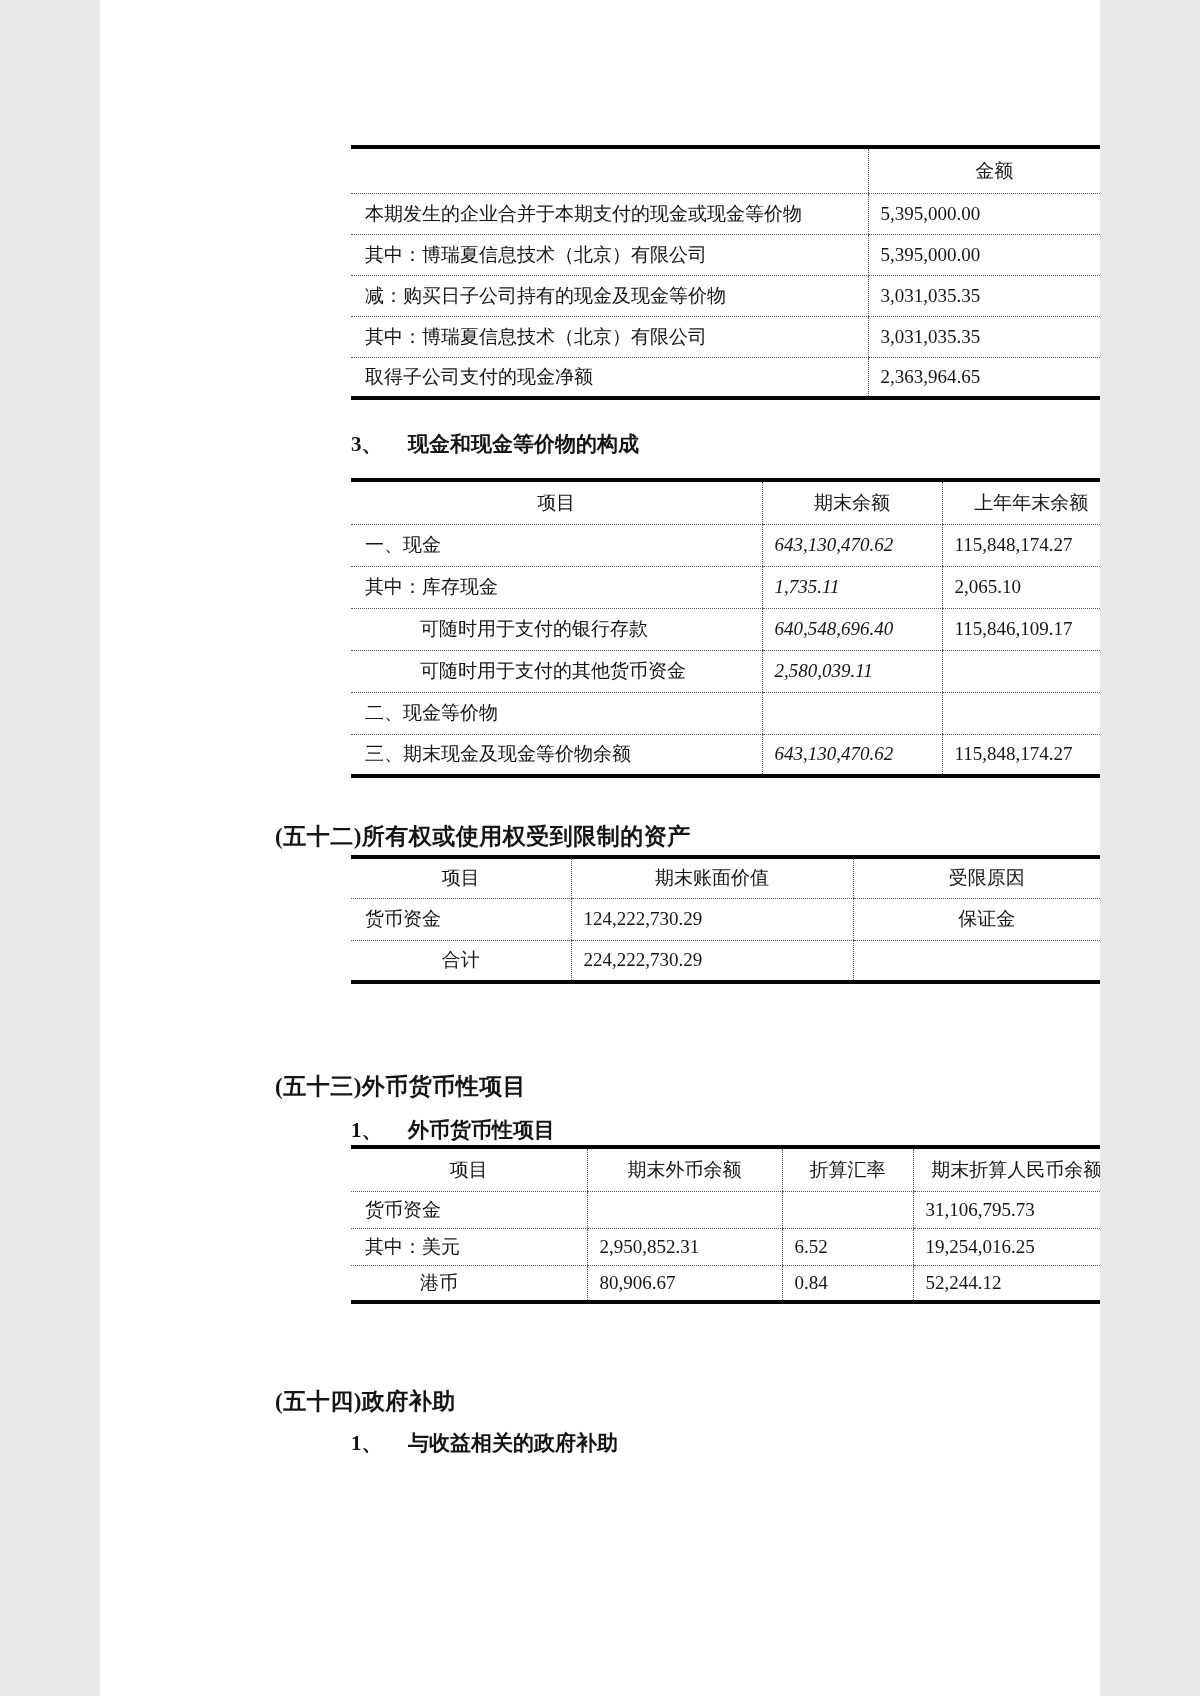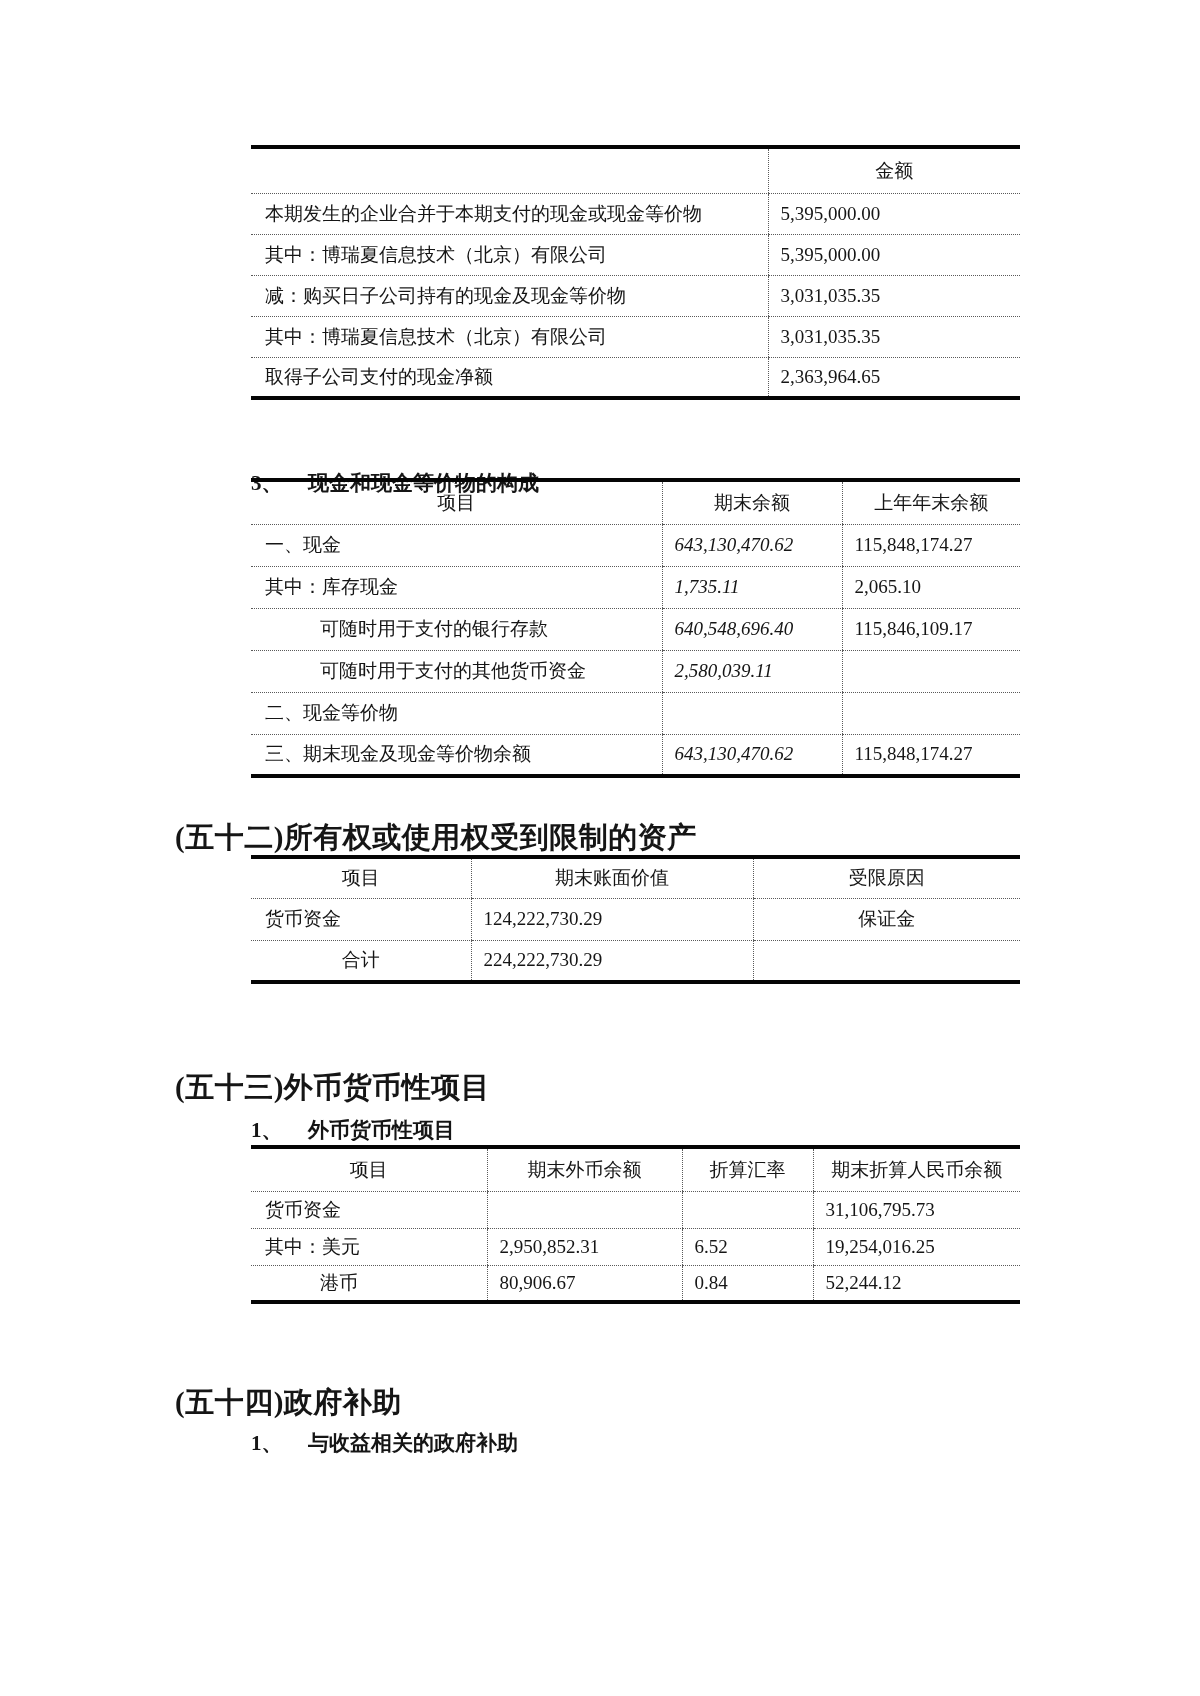--- a/index.html
+++ b/index.html
@@ -1,17 +1,17 @@
 <!DOCTYPE html>
 <html><head>
 <meta charset="utf-8">
 <style>
   html,body { margin:0; padding:0; background:#e8e8e8; }
   .page {
-    position:relative; width:1200px; height:1696px; margin:0 auto;
+    position:relative; width:1000px; height:1696px; margin:0 auto;
     background:#ffffff; overflow:hidden;
     font-family:"Liberation Serif","DejaVu Serif",serif;
     color:#151515;
   }
   table.tbl {
     position:absolute; border-collapse:collapse; table-layout:fixed;
     border-top:4px solid #050505; border-bottom:4px solid #050505;
   }
   .tbl td {
     font-size:19px; padding:0 12px; vertical-align:middle;
@@ -27,21 +27,21 @@
   .t1 tr { height:41px; } .t1 tr.hdr { height:46px; }
   .t2 tr { height:42px; } .t2 tr.hdr { height:44px; }
   .t3 tr { height:42px; } .t3 tr.hdr { height:41px; }
   .t4 tr { height:37px; } .t4 tr.hdr { height:44px; }
 
   .t2 td.r2 { padding-right:10px;font-style:italic; }
   .t4 td.r2, .t4 td.r3 { padding-right:10px; }
   .t3 td.r2 { padding-right:16px; }
 
   .sechead {
-    position:absolute; left:175px; font-size:29px; font-weight:bold;
+    position:absolute; left:175px; font-size:23px; font-weight:bold;
     line-height:34px; white-space:nowrap; letter-spacing:0.5px;
   }
   .subhead {
     position:absolute; left:251px; font-size:21px; font-weight:bold;
     line-height:30px; white-space:nowrap;
   }
   .subhead .num { display:inline-block; width:57px; }
   .pageno {
     position:absolute; left:0; right:0; text-align:center; top:1532px;
     font-size:18px; font-family:"Liberation Sans","DejaVu Sans",sans-serif;
@@ -79,21 +79,21 @@
       <td class="lbl">其中：博瑞夏信息技术（北京）有限公司</td>
       <td class="r">3,031,035.35</td>
     </tr>
     <tr>
       <td class="lbl">取得子公司支付的现金净额</td>
       <td class="r">2,363,964.65</td>
     </tr>
   </tbody>
     </table>
 
-  <div class="subhead" style="top:468px;">
+  <div class="subhead" style="top:429px;">
     <span class="num">3、</span><span>现金和现金等价物的构成</span>
   </div>
 
   <table class="tbl t2" style="left:251px; top:478px; width:769px;">
     <colgroup>
         <col style="width:411px">
         <col style="width:180px">
         <col style="width:178px">
       </colgroup>
     <tbody>

